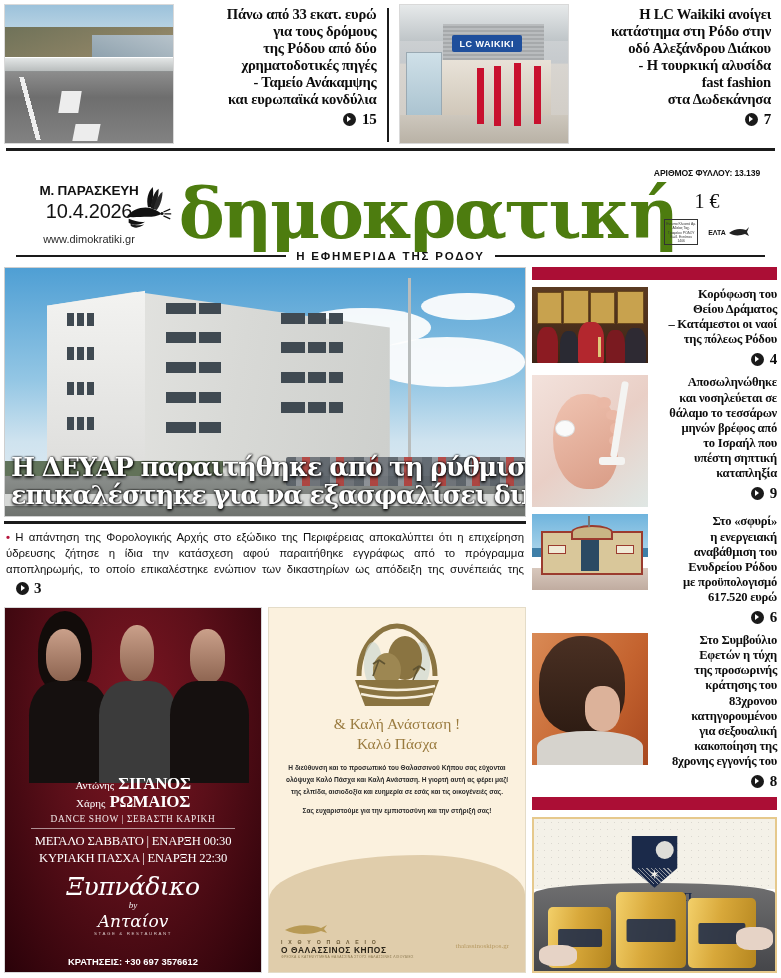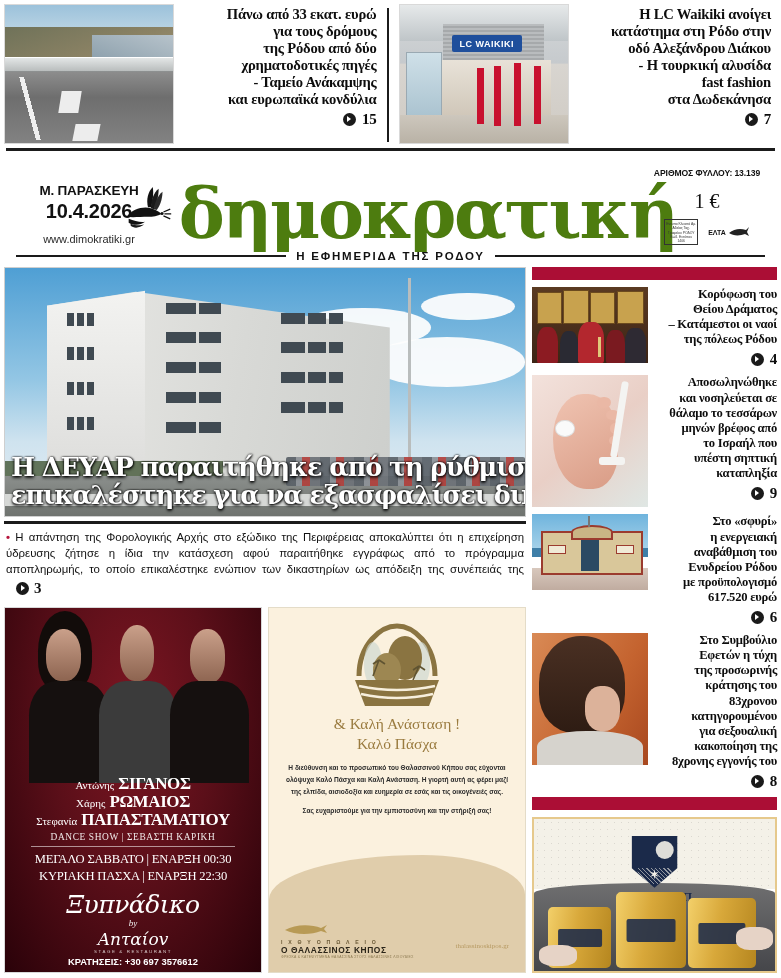--- a/index.html
+++ b/index.html
@@ -41,21 +41,21 @@
   .mall-sign span{color:#fff;font-family:"Liberation Sans",sans-serif;font-weight:bold;font-size:9px;letter-spacing:0.5px;}
   .mall-store{position:absolute;left:24%;top:40%;width:66%;height:42%;background:linear-gradient(#e8e2d8,#cfc6b8);}
   .mall-glass{position:absolute;left:4%;top:34%;width:20%;height:48%;background:linear-gradient(#cfe0e8,#a9c2cf);border:1px solid #9aa9b2;}
   .mall-floor{position:absolute;left:0;bottom:0;right:0;height:20%;background:linear-gradient(#cdc7bd,#b9b2a6);}
   .mall-bollard{position:absolute;width:7px;background:#c8102e;}
 
   
   .masthead{position:relative;height:94px;display:flex;align-items:flex-end;padding:4px 8px 0 24px;box-sizing:border-box;}
   .mh-left{width:130px;flex:0 0 130px;text-align:center;padding-top:6px;font-family:"Liberation Sans",sans-serif;}
   .mh-day{font-size:13.5px;font-weight:bold;letter-spacing:-0.2px;}
-  .mh-date{font-size:20px;font-weight:bold;margin-top:2px;letter-spacing:-0.3px;}
+  .mh-date{font-size:20px;font-weight:normal;margin-top:2px;letter-spacing:-0.3px;}
   .mh-site{font-size:11px;margin-top:10px;color:#2a2a2a;}
   .mh-center{flex:1;display:flex;align-items:center;justify-content:center;gap:2px;padding-top:2px;min-width:0;}
   .dove{width:58px;height:58px;flex:0 0 58px;position:relative;}
   .mh-title{font-family:"DejaVu Serif",serif;font-weight:bold;font-size:69px;line-height:0.92;letter-spacing:-2.5px;color:#4d7c0f;white-space:nowrap;}
   .mh-right{width:132px;flex:0 0 132px;text-align:center;padding-top:4px;}
   .mh-issue{font-family:"Liberation Sans",sans-serif;font-size:8.6px;font-weight:bold;letter-spacing:-0.1px;}
   .mh-price{font-family:"Liberation Serif",serif;font-size:20px;margin-top:12px;}
   .mh-marks{display:flex;align-items:center;justify-content:center;gap:10px;margin-top:6px;}
   .mh-box{width:34px;height:26px;border:1px solid #333;font-size:3.4px;line-height:1.25;padding:2px 1px;box-sizing:border-box;text-align:center;font-family:"Liberation Sans",sans-serif;color:#333;overflow:hidden;}
   .elta{display:flex;align-items:center;gap:2px;}
@@ -413,24 +413,20 @@
 
           <div class="show-names">
             <div class="nm">
               <span class="small">Αντώνης</span>
               <span class="big">ΣΙΓΑΝΟΣ</span>
             </div>
             <div class="nm">
               <span class="small">Χάρης</span>
               <span class="big">ΡΩΜΑΙΟΣ</span>
             </div>
-            <div class="nm">
-              <span class="small">Στεφανία</span>
-              <span class="big">ΠΑΠΑΣΤΑΜΑΤΙΟΥ</span>
-            </div>
             <div class="show-dance">DANCE SHOW | ΣΕΒΑΣΤΗ ΚΑΡΙΚΗ</div>
             <div class="show-line"></div>
             <div class="show-when">ΜΕΓΑΛΟ ΣΑΒΒΑΤΟ | ΕΝΑΡΞΗ 00:30</div>
             <div class="show-when">ΚΥΡΙΑΚΗ ΠΑΣΧΑ | ΕΝΑΡΞΗ 22:30</div>
             <div class="show-logo">Ξυπνάδικο</div>
             <div class="show-by">by</div>
             <div class="show-venue">Anταίov</div>
             <div class="show-venue-sub">STAGE &amp; RESTAURANT</div>
           </div>
           <div class="show-phone">ΚΡΑΤΗΣΕΙΣ: +30 697 3576612</div>

